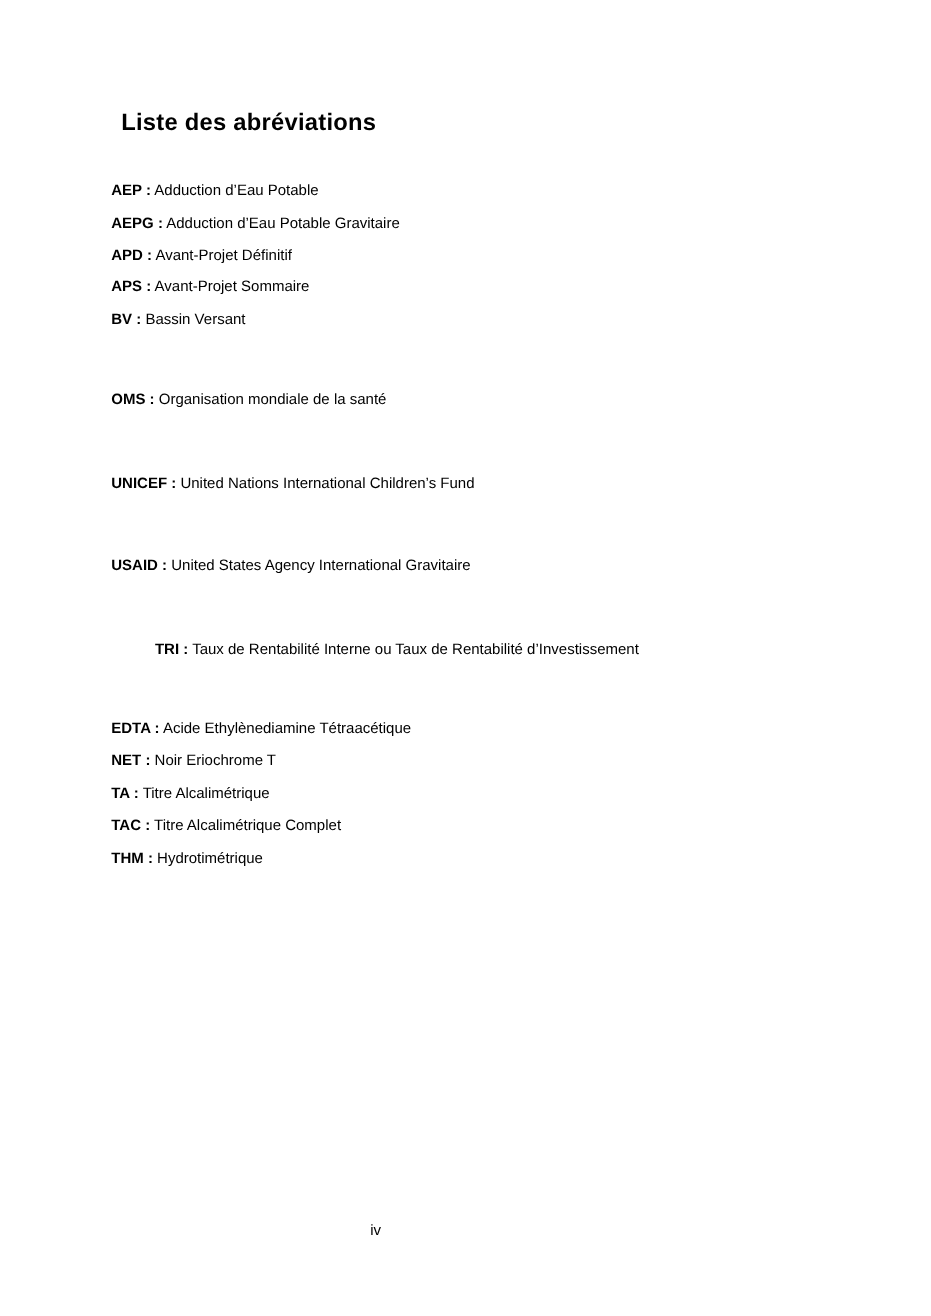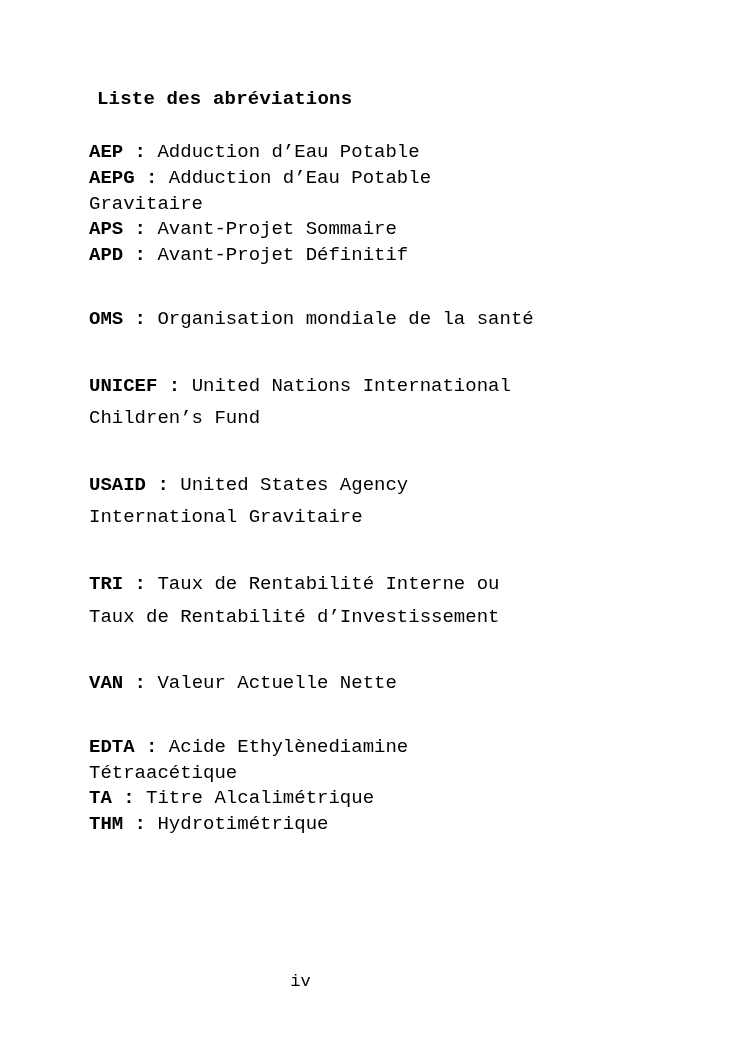--- a/index.html
+++ b/index.html
@@ -2,80 +2,82 @@
 <html><head>
 <meta charset="utf-8">
 <style>
   * { margin: 0; padding: 0; box-sizing: border-box; }
   html, body { background: #ffffff; }
   .page {
     width: 601px;
     height: 1053px;
     background: #ffffff;
     position: relative;
-    font-family: Liberation Mono, monospace;
+    font-family: Liberation Sans, sans-serif;
     color: #000000;
     overflow: hidden;
   }
   .title {
     padding-top: 88px;
     margin-left: 97px;
     font-size: 19px;
     font-weight: 700;
     letter-spacing: 0.2px;
   }
   .group {
     margin-left: 89px;
     margin-right: 55px;
   }
   .g0 { margin-top: 30px; }
   .g1 { margin-top: 30px; }
-  .g2 { margin-top: 32px; }
+  .g2 { margin-top: 32px; text-align: center; }
   .g3 { margin-top: 35px; }
   .item {
-    font-size: 19px;
+    font-size: 12px;
   }
   .g0 .item, .g3 .item { line-height: 25.8px; }
   .g1 .item, .g2 .item { line-height: 32.6px; margin-top: 34px; }
   .term { font-weight: 700; }
   .page-number {
     position: absolute;
     bottom: 62px;
     left: 0;
     right: 0;
     text-align: center;
-    font-size: 17px;
+    font-size: 12px;
   }
 </style>
 </head>
 <body>
 
 <div class="page">
 
   <h1 class="title">Liste des abréviations</h1>
 
   <section class="group g0">
     <p class="item"><span class="term">AEP :</span> <span>Adduction d’Eau Potable</span></p>
     <p class="item"><span class="term">AEPG :</span> <span>Adduction d’Eau Potable Gravitaire</span></p>
+    <p class="item"><span class="term">APD :</span> <span>Avant-Projet Définitif</span></p>
     <p class="item"><span class="term">APS :</span> <span>Avant-Projet Sommaire</span></p>
-    <p class="item"><span class="term">APD :</span> <span>Avant-Projet Définitif</span></p>
+    <p class="item"><span class="term">BV :</span> <span>Bassin Versant</span></p>
   </section>
 
   <section class="group g1">
     <p class="item"><span class="term">OMS :</span> <span>Organisation mondiale de la santé</span></p>
     <p class="item"><span class="term">UNICEF :</span> <span>United Nations International Children’s Fund</span></p>
     <p class="item"><span class="term">USAID :</span> <span>United States Agency International Gravitaire</span></p>
   </section>
 
   <section class="group g2">
     <p class="item"><span class="term">TRI :</span> <span>Taux de Rentabilité Interne ou Taux de Rentabilité d’Investissement</span></p>
-    <p class="item"><span class="term">VAN :</span> <span>Valeur Actuelle Nette</span></p>
   </section>
 
   <section class="group g3">
     <p class="item"><span class="term">EDTA :</span> <span>Acide Ethylènediamine Tétraacétique</span></p>
+    <p class="item"><span class="term">NET :</span> <span>Noir Eriochrome T</span></p>
     <p class="item"><span class="term">TA :</span> <span>Titre Alcalimétrique</span></p>
+    <p class="item"><span class="term">TAC :</span> <span>Titre Alcalimétrique Complet</span></p>
     <p class="item"><span class="term">THM :</span> <span>Hydrotimétrique</span></p>
   </section>
 
   <div class="page-number">iv</div>
 
 </div>
 
 </body></html>

